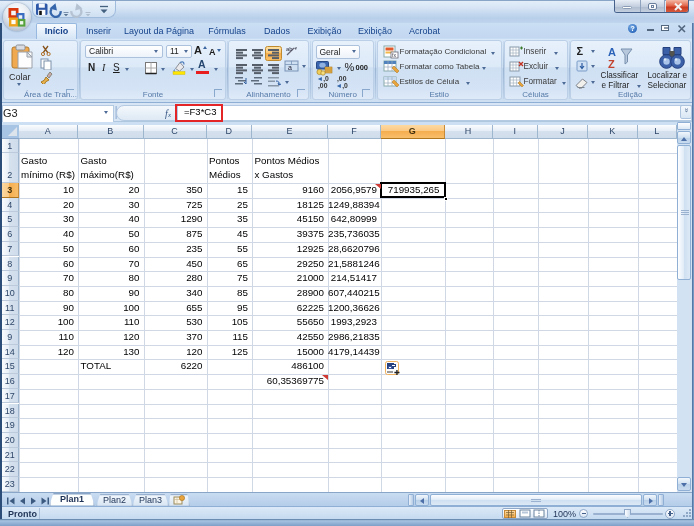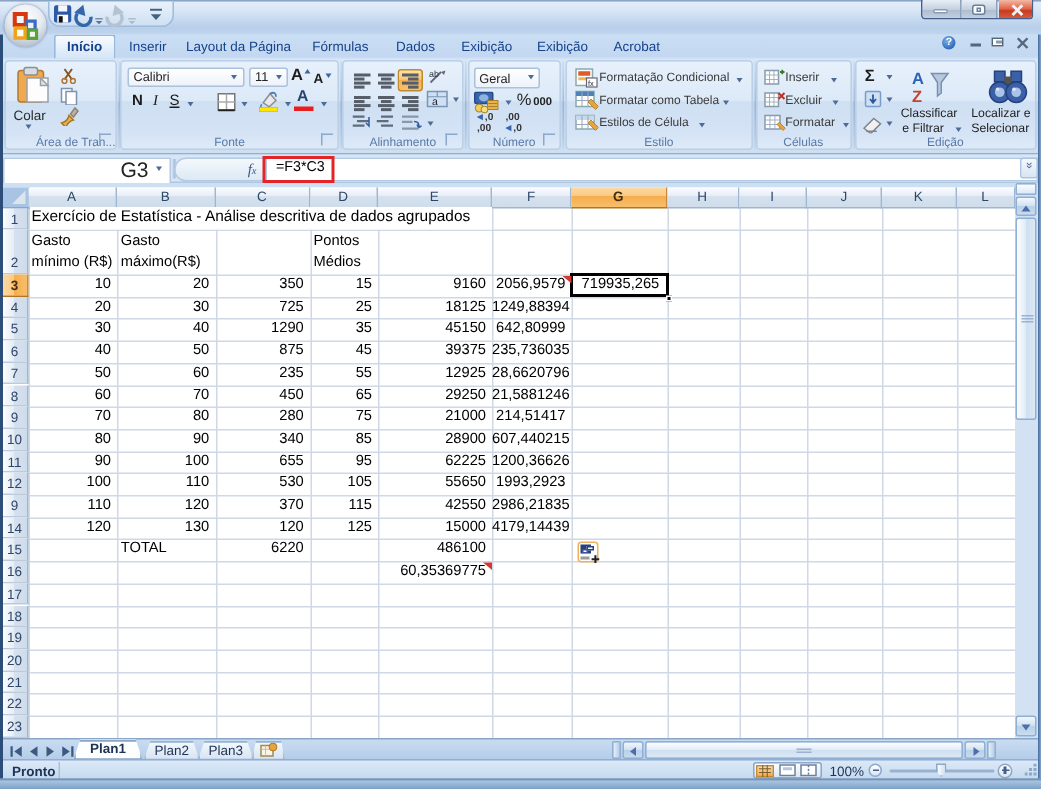--- a/index.html
+++ b/index.html
@@ -19,21 +19,21 @@
 #ribbon{position:absolute;left:2px;top:38.5px;width:690px;height:64.5px;border-bottom:1px solid #8fb0d4;
 background:linear-gradient(#d8e7f8 0%,#ccdff3 45%,#bdd3ec 46%,#c4d8ee 80%,#cfe0f2 100%)}
 .grp{position:absolute;top:1px;height:60px;border:1px solid #bbcfe6;border-radius:3px;overflow:hidden;
 background:linear-gradient(#e7f1fc 0%,#dce9f7 45%,#cfe0f3 46%,#d4e3f5 82%,#dfeaf8 100%)}
 .grplab{position:absolute;bottom:0px;left:0;width:100%;text-align:center;font-size:8px;color:#567aa8}
 .launch{position:absolute;bottom:2px;right:3px;width:8px;height:8px;border-left:1px solid #8aa8cc;border-top:1px solid #8aa8cc}
 .btxt{position:absolute;font-size:8.2px;color:#3a3a3a;white-space:nowrap}
 .combo{position:absolute;background:linear-gradient(#fff,#edf3fa);border:1px solid #abc1dc;border-radius:2px;font-size:8.5px;color:#222;line-height:11px;padding-left:3px}
 .dar{position:absolute;width:0;height:0;border-left:2.5px solid transparent;border-right:2.5px solid transparent;border-top:3px solid #4d6b96}
 #fbar{position:absolute;left:2px;top:103px;width:690px;height:19px;background:#d7e5f5;border-bottom:1px solid #b0c7e0}
-#nbox{position:absolute;left:0;top:1.5px;width:112px;height:28px;background:#fff;border:1px solid #b4c9e2;font-size:14px;color:#222;text-align:right;line-height:15px}
+#nbox{position:absolute;left:0;top:1.5px;width:112px;height:28px;background:#fff;border:1px solid #b4c9e2;font-size:11px;color:#222;text-align:left;line-height:15px}
 #fxcap{position:absolute;left:114px;top:1.5px;width:62px;height:16px;background:linear-gradient(#f4f8fc,#dde9f5);border:1px solid #b4c9e2;border-radius:8px 0 0 8px}
 #finput{position:absolute;left:176px;top:1.5px;width:514px;height:16px;background:#fff;border:1px solid #b4c9e2;border-left:none}
 #redbox1{position:absolute;left:175px;top:104px;width:48px;height:18px;border:2.5px solid #e42528;z-index:30}
 #sheet{position:absolute;left:2px;top:122px;width:675px;height:369.5px;background:#fff}
 #corner{position:absolute;left:2px;top:125px;width:17.5px;height:13.5px;background:#a8c4e5;border-right:1px solid #89a6c8;border-bottom:1px solid #89a6c8;z-index:4}
 #corner:after{content:"";position:absolute;right:2px;bottom:2px;width:0;height:0;border-left:9px solid transparent;border-bottom:9px solid #dde4ec}
 .chd{position:absolute;top:125px;height:13.5px;background:linear-gradient(#fbfdfe 0%,#e6edf6 45%,#d6e1ee 46%,#cfdceb 100%);border-right:1px solid #9eb6ce;border-bottom:1px solid #9eb6ce;font-size:9px;color:#2e4668;text-align:center;line-height:13px;z-index:4}
 .chd.sel{background:linear-gradient(#fcd9a2 0%,#fbc983 45%,#f5ad4d 46%,#f8be6b 100%);border-right:1px solid #c68a38;border-bottom:1px solid #b0751f;color:#403010;font-weight:bold}
 .rhd{position:absolute;left:2px;width:16.5px;background:linear-gradient(90deg,#fbfdfe 0%,#e6edf6 45%,#d6e1ee 46%,#cfdceb 100%);border-right:1px solid #9eb6ce;border-bottom:1px solid #bccadb;font-size:9px;color:#2e4668;text-align:center;z-index:4}
 .rhd.sel{background:linear-gradient(90deg,#fcd9a2 0%,#fbc983 45%,#f5ad4d 46%,#f8be6b 100%);border-right:1px solid #c68a38;border-bottom:1px solid #b0751f;color:#403010;font-weight:bold}
@@ -494,24 +494,24 @@
     <div class="cel num" style="left:18.5px;top:344.7px;width:55.5px">120</div>
     <div class="cel num" style="left:78px;top:344.7px;width:61.5px">130</div>
     <div class="cel num" style="left:143.5px;top:344.7px;width:59px">120</div>
     <div class="cel num" style="left:206.5px;top:344.7px;width:41.5px">125</div>
     <div class="cel num" style="left:252px;top:344.7px;width:72px">15000</div>
     <div class="cel num" style="left:328px;top:344.7px;width:49px">4179,14439</div>
     <div class="cel num" style="left:143.5px;top:359.4px;width:59px">6220</div>
     <div class="cel num" style="left:252px;top:359.4px;width:72px">486100</div>
     <div class="cel num" style="left:252px;top:374.1px;width:72px">60,35369775</div>
     <div class="cel" style="left:80.5px;top:359.4px;width:80px">TOTAL</div>
-    <div class="cel" style="left:19.5px;top:138px;width:308px;font-size:10.3px;background:#fff;padding-left:1.5px">Exercício de Estatística - Análise descritiva de dados agrupados</div>
     <div class="cel two" style="left:21px;top:154px;width:56.5px">Gasto<br>mínimo (R$)</div>
     <div class="cel two" style="left:80.5px;top:154px;width:62.5px">Gasto<br>máximo(R$)</div>
     <div class="cel two" style="left:209px;top:154px;width:42.5px">Pontos<br>Médios</div>
+    <div class="cel two" style="left:254.5px;top:154px;width:73px">Pontos Médios<br>x Gastos</div>
   <div class="selbox" style="left:380px;top:182px;width:65.5px;height:16.2px"></div>
     <div class="cel num" style="left:381px;top:183px;width:58.5px;z-index:7">719935,265</div>
     <div class="fillh" style="left:443.5px;top:196.7px"></div>
   <div class="ctri" style="left:375px;top:184px"></div>
     <div class="ctri" style="left:322px;top:375.1px"></div>
   <div style="position:absolute;left:385px;top:361px;width:14px;height:14px;background:#fdfdfd;border:1.2px solid #efb15c;border-radius:2.5px;z-index:9">
       <div style="position:absolute;left:1px;top:1px;width:7px;height:6px;background:#26417e"></div>
       <div style="position:absolute;left:5px;top:2px;width:5px;height:3px;background:#fff;border:1px solid #26417e"></div>
       <div style="position:absolute;left:2px;top:4px;width:4px;height:3px;background:#fff;border:1px solid #3c57a0"></div>
       <div style="position:absolute;left:1px;top:8.5px;width:6px;height:2.5px;background:#fff;border:1px solid #999"></div>

